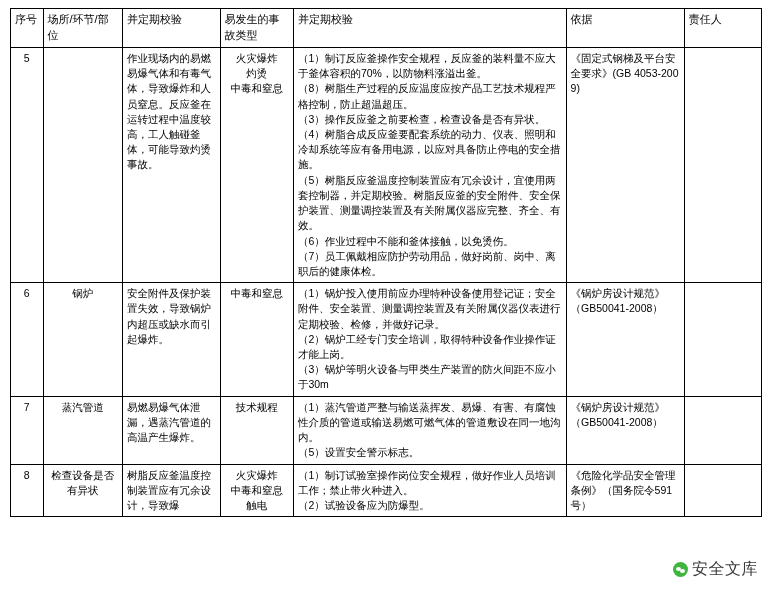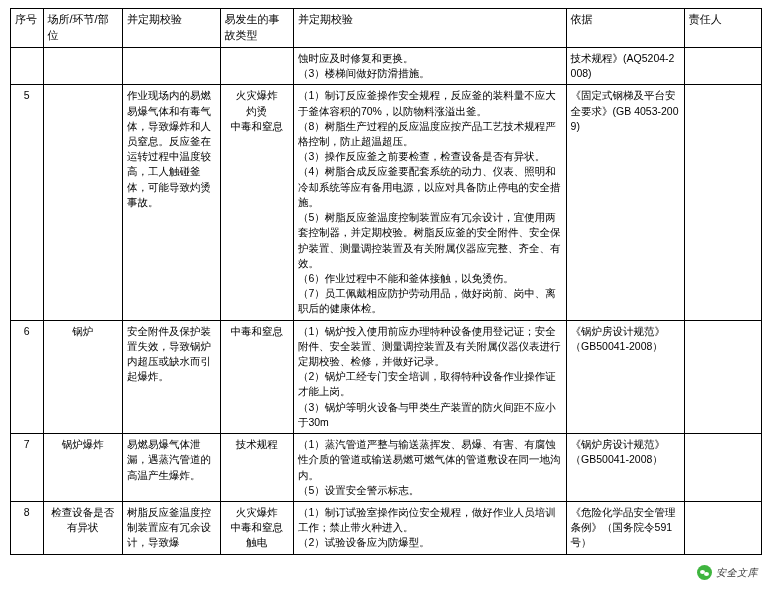--- a/index.html
+++ b/index.html
@@ -99,24 +99,23 @@
   }
   .wm-logo::after {
     content: "";
     position: absolute;
     left: 7px; top: 7px;
     width: 5px; height: 4px;
     border-radius: 50%;
     background: #ffffff;
   }
   .wm-text {
-    font-size: 10px;
+    font-size: 16px;
     color: #3a3a3a;
     letter-spacing: 0.5px;
-    font-style: italic;
   }
 </style>
 </head>
 <body>
 
 <div class="page">
 
   <table class="risk-table">
     <colgroup>
       <col class="col-no">
@@ -133,44 +132,20 @@
         <th>场所/环节/部位</th>
         <th>并定期校验</th>
         <th>易发生的事故类型</th>
         <th>并定期校验</th>
         <th>依据</th>
         <th>责任人</th>
       </tr>
     </thead>
     <tbody>
 
-      <tr>
-        <td class="c-center">
-            <span class="cellwrap"></span>
-          </td>
-        <td class="c-center">
-            <span class="cellwrap"></span>
-          </td>
-        <td class="c-top">
-            <span class="cellwrap"></span>
-          </td>
-        <td class="c-center">
-            <span class="cellwrap"></span>
-          </td>
-        <td class="c-top measures">
-            <span class="cellwrap">蚀时应及时修复和更换。
-（3）楼梯间做好防滑措施。</span>
-          </td>
-        <td class="c-top basis">
-            <span class="cellwrap">技术规程》(AQ5204-2008)</span>
-          </td>
-        <td class="c-center">
-            <span class="cellwrap"></span>
-          </td>
-      </tr>
 
       <tr>
         <td class="c-center">
             <span class="cellwrap">5</span>
           </td>
         <td class="c-center">
             <span class="cellwrap"></span>
           </td>
         <td class="c-middle">
             <span class="cellwrap">作业现场内的易燃易爆气体和有毒气体，导致爆炸和人员窒息。反应釜在运转过程中温度较高，工人触碰釜体，可能导致灼烫事故。</span>
@@ -221,21 +196,21 @@
         <td class="c-center">
             <span class="cellwrap"></span>
           </td>
       </tr>
 
       <tr>
         <td class="c-center">
             <span class="cellwrap">7</span>
           </td>
         <td class="c-center">
-            <span class="cellwrap">锅炉爆炸</span>
+            <span class="cellwrap">蒸汽管道</span>
           </td>
         <td class="c-middle">
             <span class="cellwrap">易燃易爆气体泄漏，遇蒸汽管道的高温产生爆炸。</span>
           </td>
         <td class="c-center">
             <span class="cellwrap">技术规程</span>
           </td>
         <td class="c-top measures">
             <span class="cellwrap">（1）蒸汽管道严整与输送蒸挥发、易爆、有害、有腐蚀性介质的管道或输送易燃可燃气体的管道敷设在同一地沟内。
 （5）设置安全警示标志。</span>

